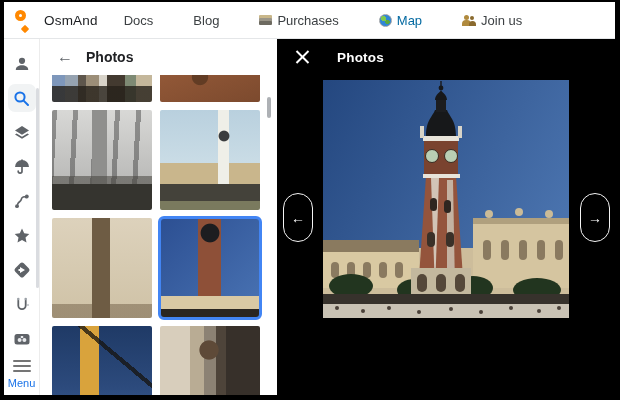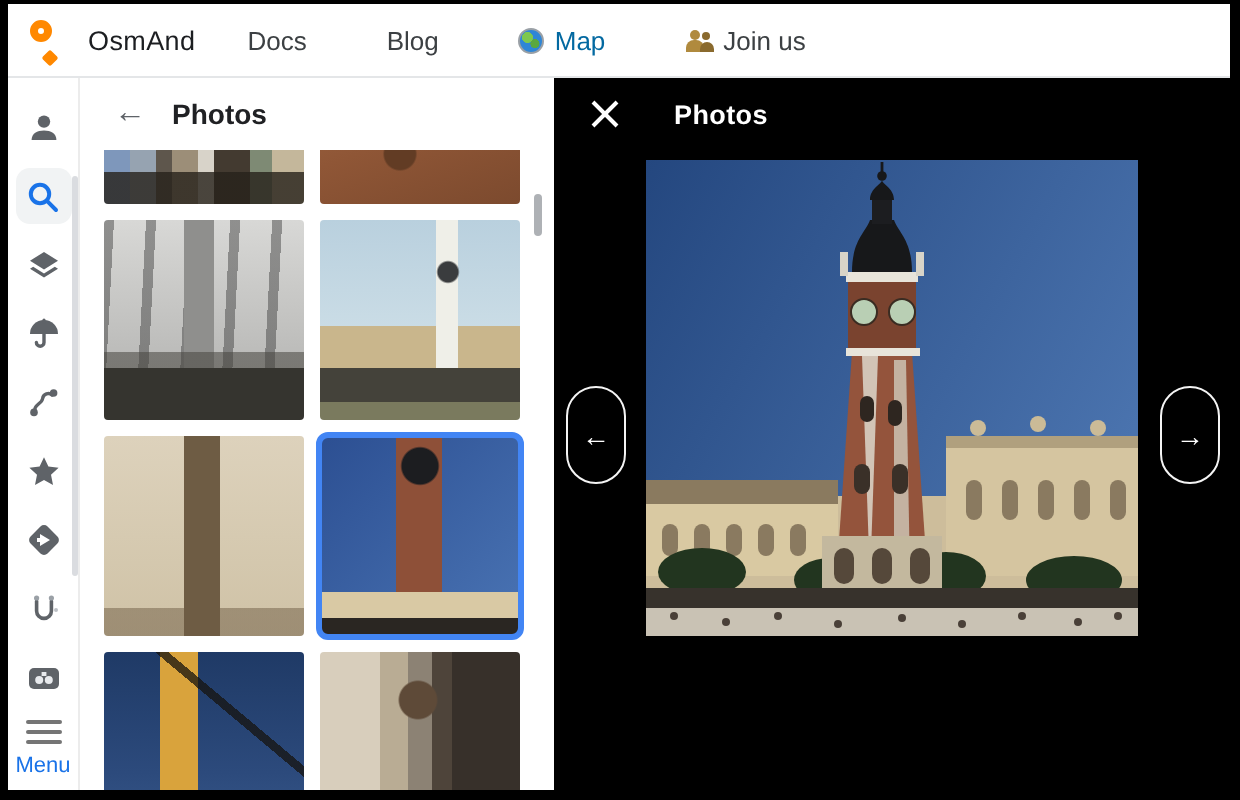--- a/index.html
+++ b/index.html
@@ -117,20 +117,28 @@
           <span class="tail"></span>
         </div>
       <div class="brand">OsmAnd</div>
       <nav class="nav">
         <a>
             <span>Docs</span>
           </a>
         <a>
             <span>Blog</span>
           </a>
+        <a>
+          <span class="ic-cards">
+              <i></i>
+              <i></i>
+              <i></i>
+            </span>
+          <span>Purchases</span>
+        </a>
         <a class="active">
           <span class="ic-globe"></span>
           <span>Map</span>
         </a>
         <a>
           <span class="ic-people">
               <i class="h1"></i>
               <i class="h2"></i>
               <i class="b1"></i>
               <i class="b2"></i>

